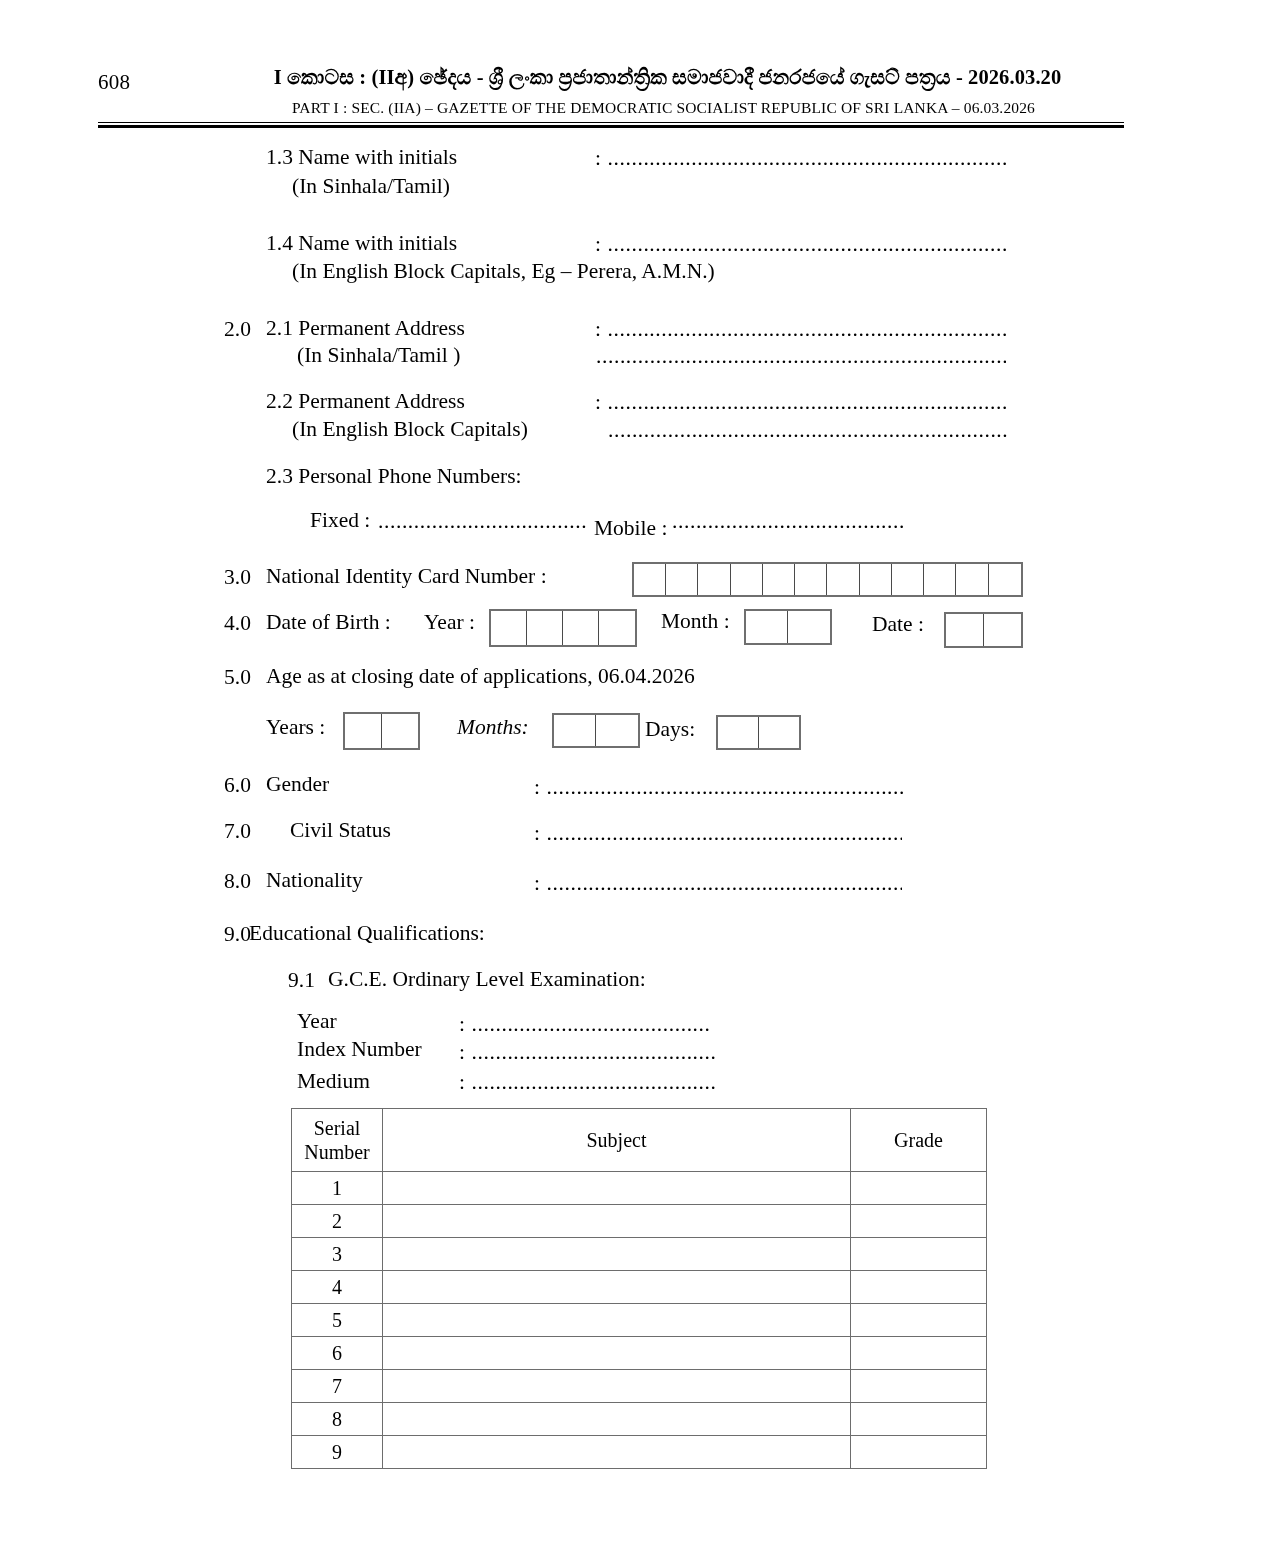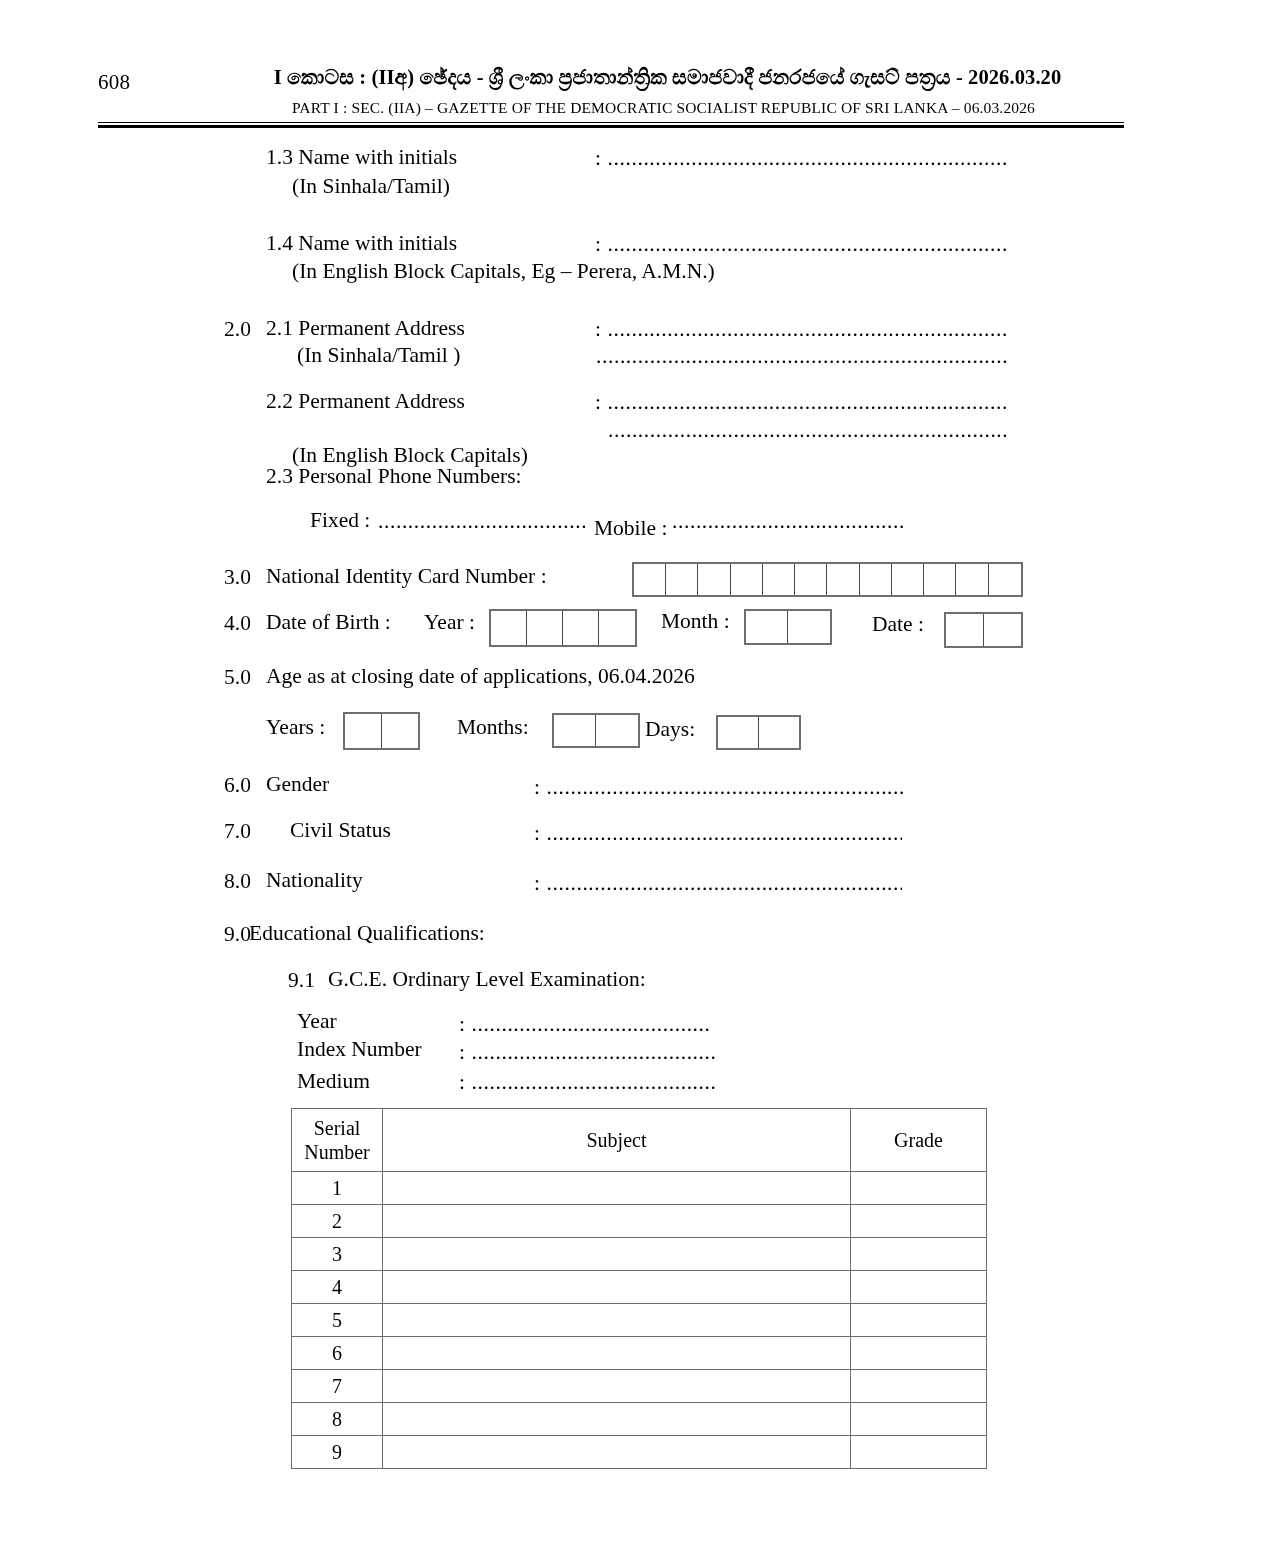--- a/index.html
+++ b/index.html
@@ -166,21 +166,21 @@
     <div class="dots" style="left:595px; top:232px; width:412px;">: ............................................................................</div>
 
     <div class="num" style="left:203px; top:317px;">2.0</div>
 
     <div class="ln" style="left:266px; top:317px;">2.1 Permanent Address</div>
     <div class="ln" style="left:297px; top:344px;">(In Sinhala/Tamil )</div>
     <div class="dots" style="left:595px; top:317px; width:412px;">: ............................................................................</div>
     <div class="dots" style="left:596px; top:344px; width:410px;">...............................................................................</div>
 
     <div class="ln" style="left:266px; top:390px;">2.2 Permanent Address</div>
-    <div class="ln" style="left:292px; top:418px;margin-top:26px;">(In English Block Capitals)</div>
+    <div class="ln" style="left:292px; top:418px;">(In English Block Capitals)</div>
     <div class="dots" style="left:595px; top:390px; width:412px;">: ............................................................................</div>
     <div class="dots" style="left:608px; top:418px; width:400px;">...............................................................................</div>
 
     <div class="ln" style="left:266px; top:465px;">2.3  Personal Phone Numbers:</div>
 
     <div class="ln" style="left:310px; top:509px;">Fixed :</div>
     <div class="dots" style="left:378px; top:509px; width:208px;">...............................................................................</div>
     <div class="ln" style="left:594px; top:517px;">Mobile :</div>
     <div class="dots" style="left:672px; top:509px; width:234px;">...............................................................................</div>
 
@@ -222,21 +222,21 @@
       </div>
 
     <div class="num" style="left:203px; top:665px;">5.0</div>
     <div class="ln" style="left:266px; top:665px;">Age as at closing date of applications, 06.04.2026</div>
 
     <div class="ln" style="left:266px; top:716px;">Years :</div>
     <div class="cellbox" id="age-years-box" style="left:343px; top:712px; width:77px; height:38px;">
         <div class="cell" style="width: 50%;"></div>
         <div class="cell" style="width: 50%;"></div>
       </div>
-    <div class="ln" style="left:457px; top:716px;">Months:</div>
+    <div class="ln" style="left:457px; top:716px;font-style:italic;">Months:</div>
     <div class="cellbox" id="age-months-box" style="left:552px; top:713px; width:88px; height:35px;">
         <div class="cell" style="width: 50%;"></div>
         <div class="cell" style="width: 50%;"></div>
       </div>
     <div class="ln" style="left:645px; top:718px;">Days:</div>
     <div class="cellbox" id="age-days-box" style="left:716px; top:715px; width:85px; height:35px;">
         <div class="cell" style="width: 50%;"></div>
         <div class="cell" style="width: 50%;"></div>
       </div>
 

